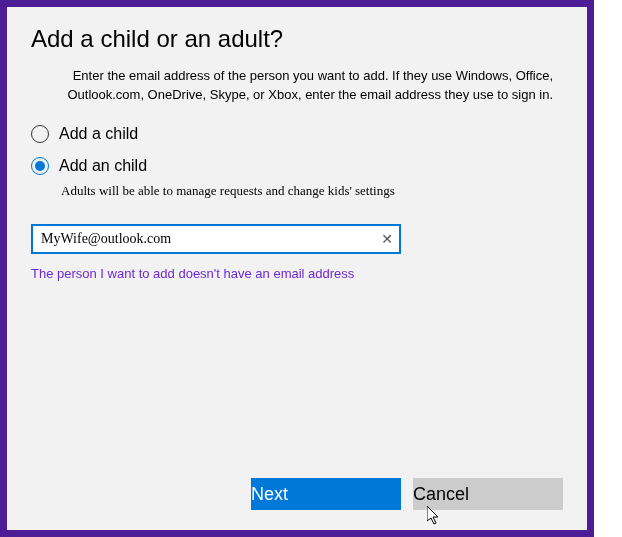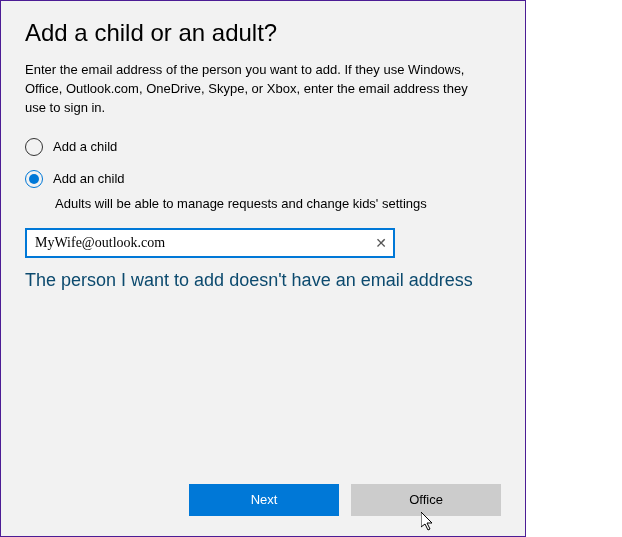--- a/index.html
+++ b/index.html
@@ -3,39 +3,40 @@
   <meta charset="utf-8">
   <style>
     * { box-sizing: border-box; }
     body {
       margin: 0;
       padding: 0;
       font-family: "Segoe UI", Tahoma, sans-serif;
       background: #fff;
     }
     .dialog {
-      width: 526px;
+      width: 594px;
       height: 537px;
-      border: 1px solid #4c1d95;
+      border: 7px solid #4c1d95;
       background: #f2f2f2;
       padding: 18px 24px 20px 24px;
       position: relative;
     }
     .title {
       font-size: 24px;
       font-weight: 400;
       color: #000;
       margin-bottom: 14px;
     }
     .description {
       font-size: 13px;
       color: #000;
       line-height: 1.45;
       margin-bottom: 20px;
       padding-right: 10px;
+      text-align: right;
     }
     .radio-group { margin-bottom: 6px; }
     .radio-row {
       display: flex;
       align-items: center;
       margin-bottom: 14px;
       cursor: pointer;
     }
     .radio-circle {
       width: 18px; height: 18px;
@@ -44,27 +45,28 @@
       margin-right: 10px;
       display: flex; align-items: center; justify-content: center;
       flex-shrink: 0;
     }
     .radio-circle.selected { border-color: #0078d7; }
     .radio-dot {
       width: 10px; height: 10px;
       background: #0078d7;
       border-radius: 50%;
     }
-    .radio-label { font-size: 13px; color: #000; }
+    .radio-label { font-size: 16px; color: #000; }
     .radio-desc {
       font-size: 13px;
       color: #000;
       margin-left: 30px;
       margin-top: -6px;
-      margin-bottom: 17px;
+      margin-bottom: 25px;
+      font-family: Liberation Serif, serif;
     }
     .input-wrap {
       position: relative;
       width: 370px;
       margin-bottom: 12px;
     }
     .email-input {
       width: 100%;
       height: 30px;
       border: 2px solid #0078d7;
@@ -78,39 +80,38 @@
       position: absolute;
       right: 8px; top: 50%;
       transform: translateY(-50%);
       font-family: Arial, sans-serif;
       font-size: 14px;
       color: #555;
       cursor: pointer;
       line-height: 1;
     }
     .link {
-      color: #0c4a6e;
-      font-size: 18px;
+      color: #6d28d9;
+      font-size: 13px;
       cursor: pointer;
     }
     .button-bar {
       position: absolute;
       right: 24px;
       bottom: 20px;
       display: flex;
       gap: 12px;
     }
     .btn {
       width: 150px; height: 32px;
       border: none;
-      font-size: 13px;
+      font-size: 18px;
       font-family: inherit;
       cursor: pointer;
       line-height: 32px;
-      text-align: center;
     }
     .btn-primary { background: #0078d7; color: #fff; }
     .btn-secondary { background: #ccc; color: #000; }
     .cursor-arrow {
       position: absolute;
       left: 420px;
       bottom: 4px;
       pointer-events: none;
     }
   </style>
@@ -142,20 +143,20 @@
 
   <div class="input-wrap">
     <input type="text" class="email-input" value="MyWife@outlook.com" style="">
     <span class="clear-x">✕</span>
   </div>
 
   <div class="link">The person I want to add doesn't have an email address</div>
 
   <div class="button-bar">
     <div class="btn btn-primary">Next</div>
-    <div class="btn btn-secondary">Office</div>
+    <div class="btn btn-secondary">Cancel</div>
   </div>
 
   <svg class="cursor-arrow" width="16" height="20" viewBox="0 0 16 20">
     <path d="M0 0 L0 15 L4 12 L7 18 L9 17 L6 11 L11 11 Z" fill="#fff" stroke="#000" stroke-width="1"></path>
   </svg>
 
 </div>
 
 </body></html>

